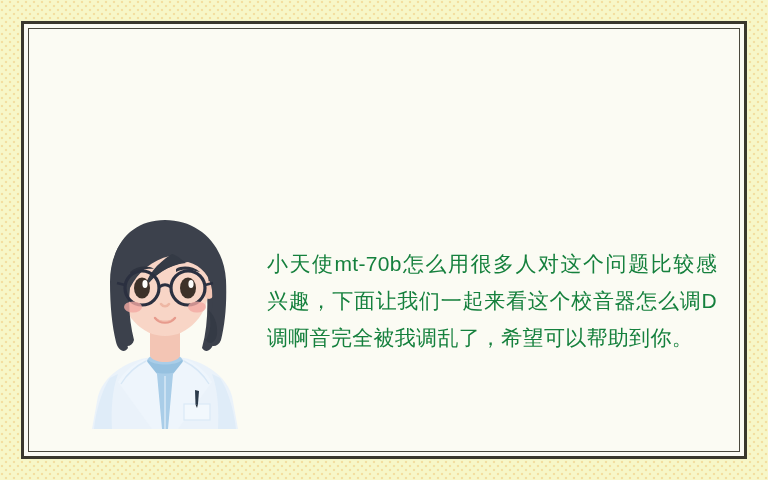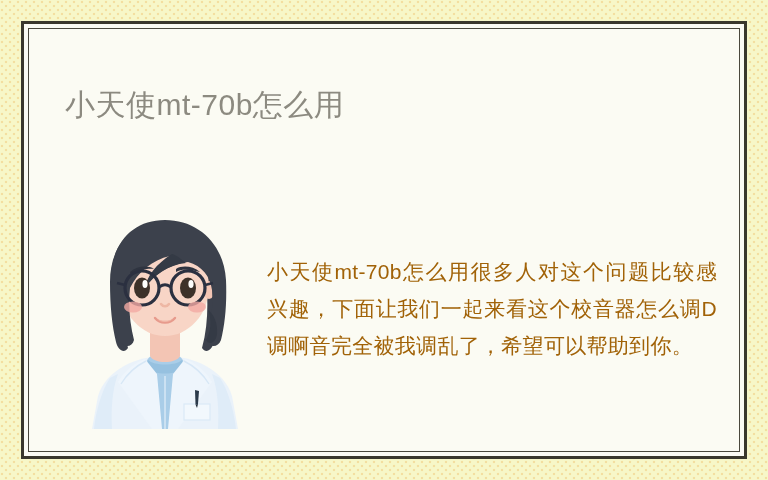--- a/index.html
+++ b/index.html
@@ -82,39 +82,38 @@
     overflow: hidden;
   }
   #avatar-figure svg {
     display: block;
   }
 
   
   #article-paragraph {
     position: absolute;
     left: 238px;
-    top: 38px;
+    top: 30px;
     width: 450px;
     font-size: 21px;
     line-height: 37px;
-    color: #a16207;
+    color: #15803d;
     text-align: justify;
     text-justify: inter-character;
     letter-spacing: 0.3px;
   }
 </style>
 </head>
 <body>
 
 <div id="page">
 
   <div id="card-frame">
     <div id="card-inner">
 
-      <h1 id="article-title">小天使mt-70b怎么用</h1>
 
       <div id="body-area">
 
         <div id="avatar-figure">
           <svg width="150" height="215" viewBox="0 0 150 215" xmlns="http://www.w3.org/2000/svg">
             <defs>
               <clipPath id="clipBox">
                 <rect x="0" y="0" width="150" height="215"></rect>
               </clipPath>
             </defs>

